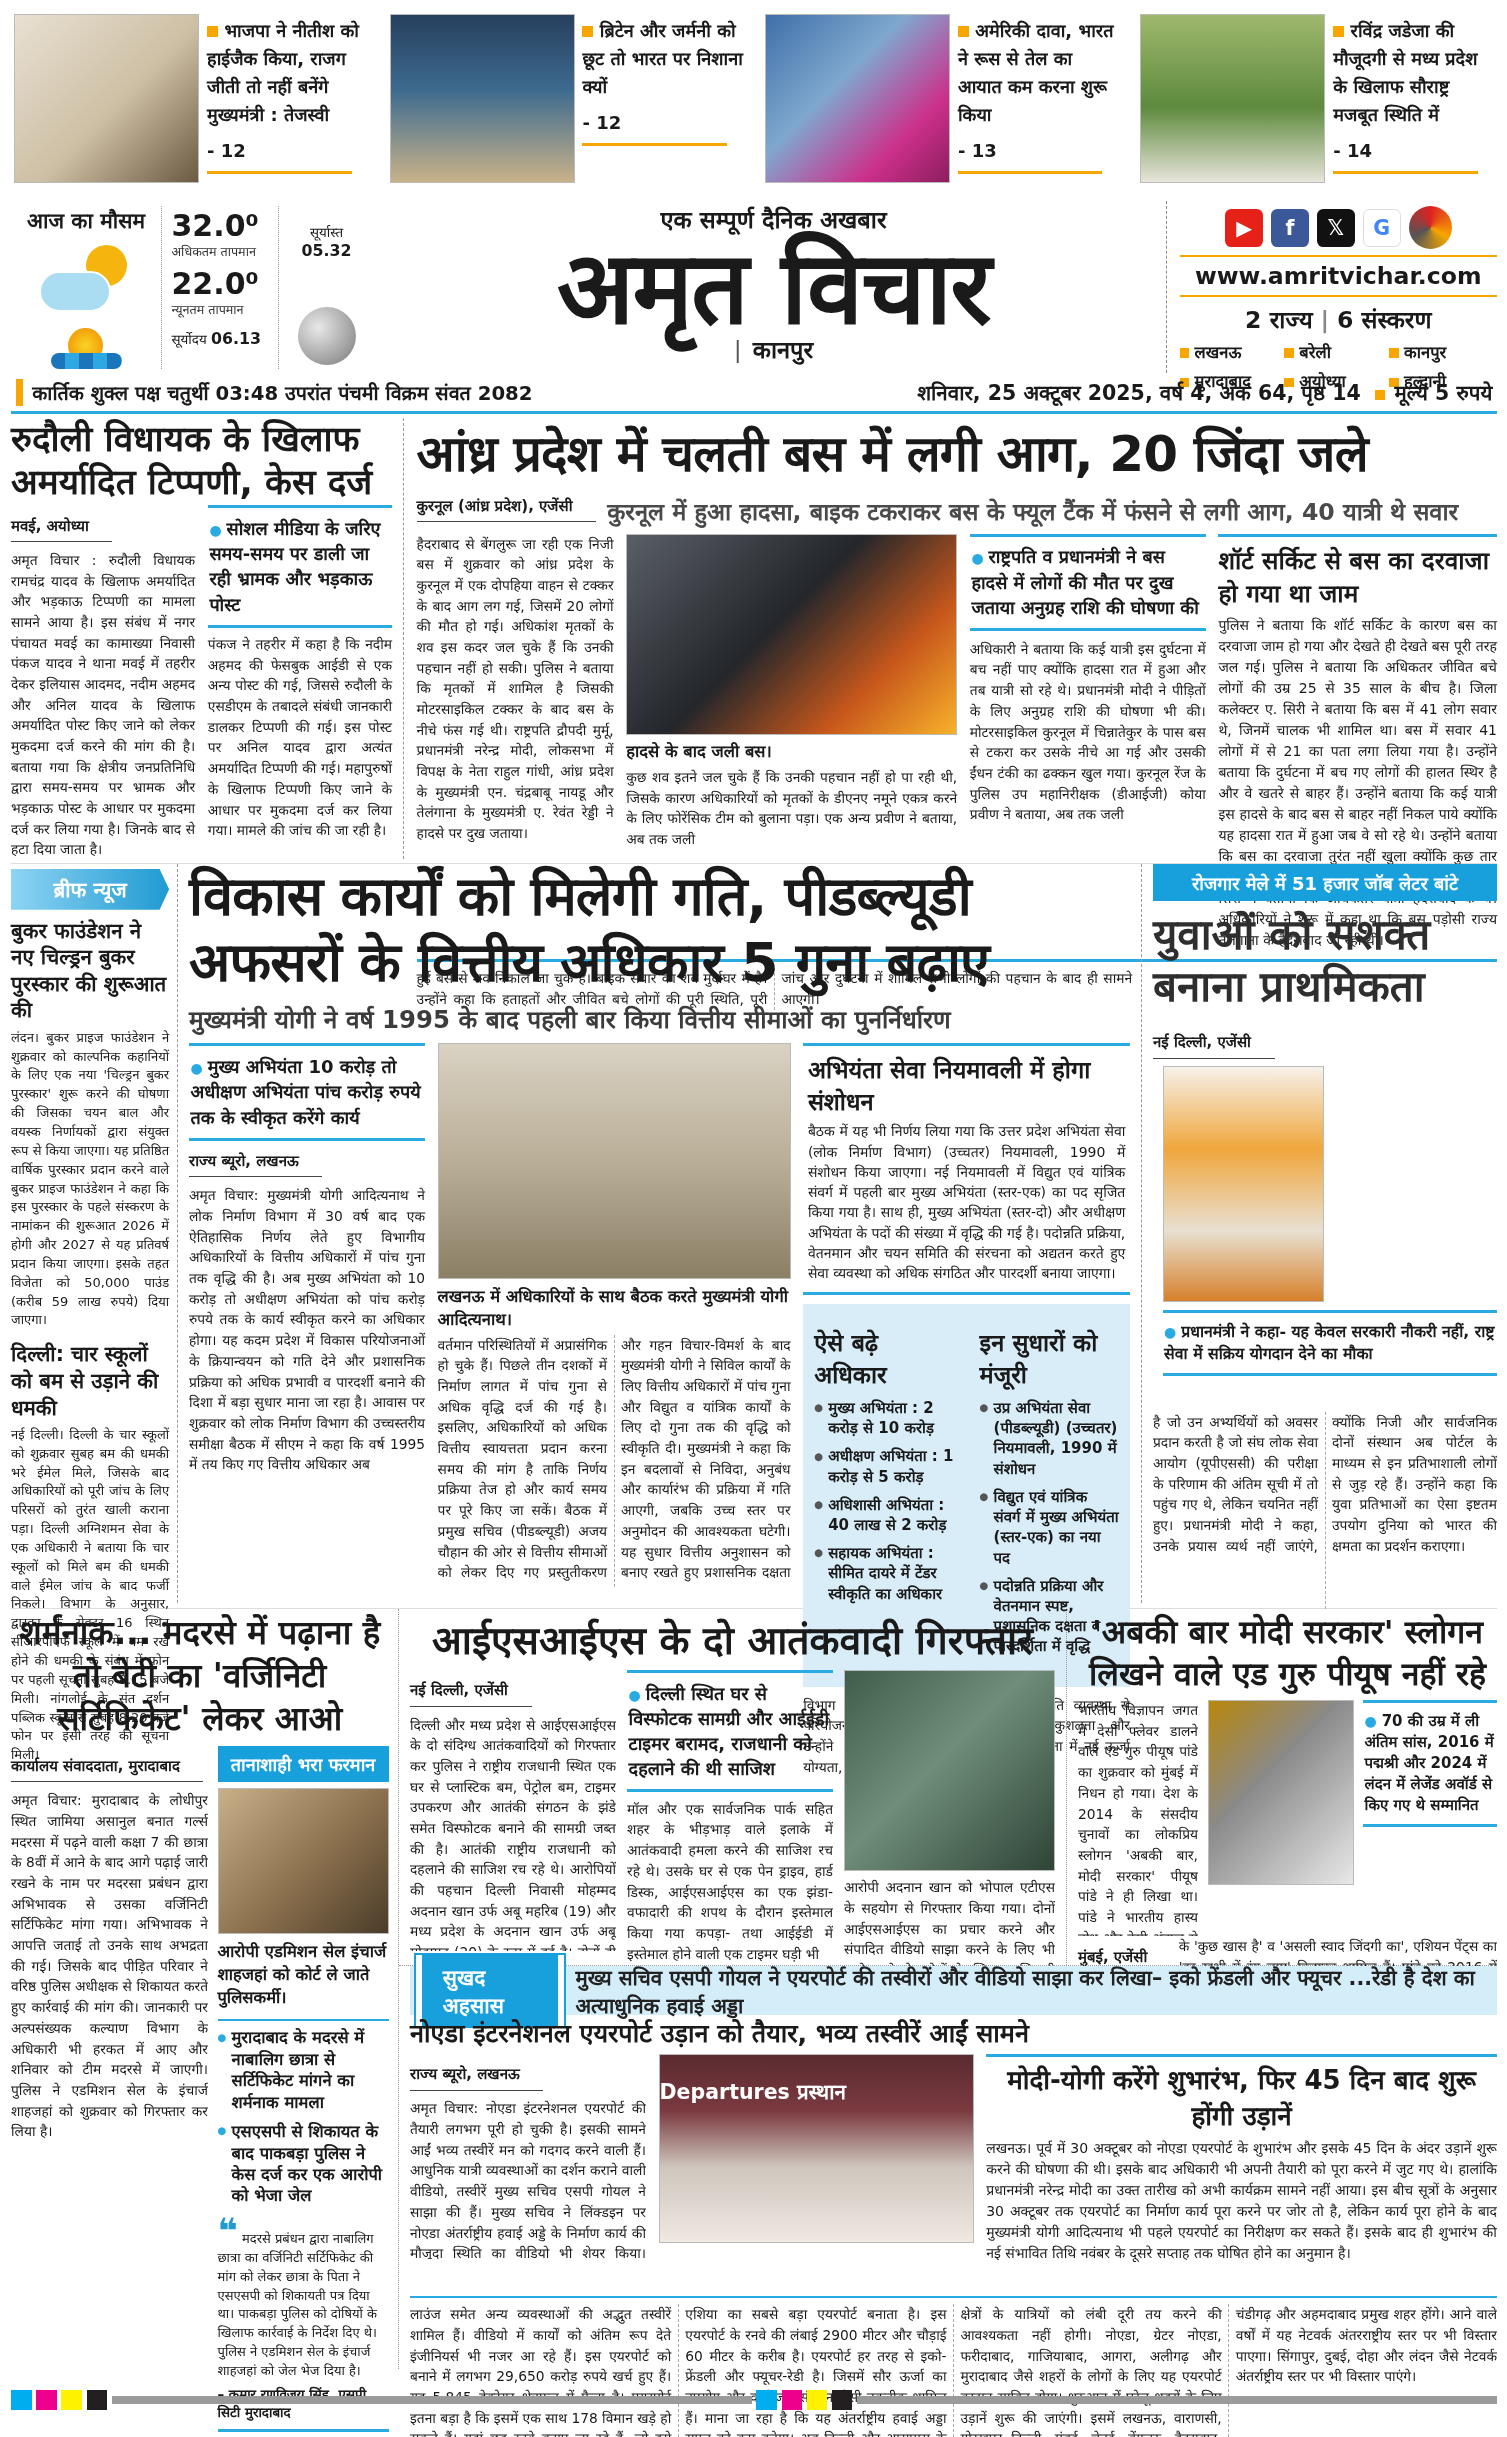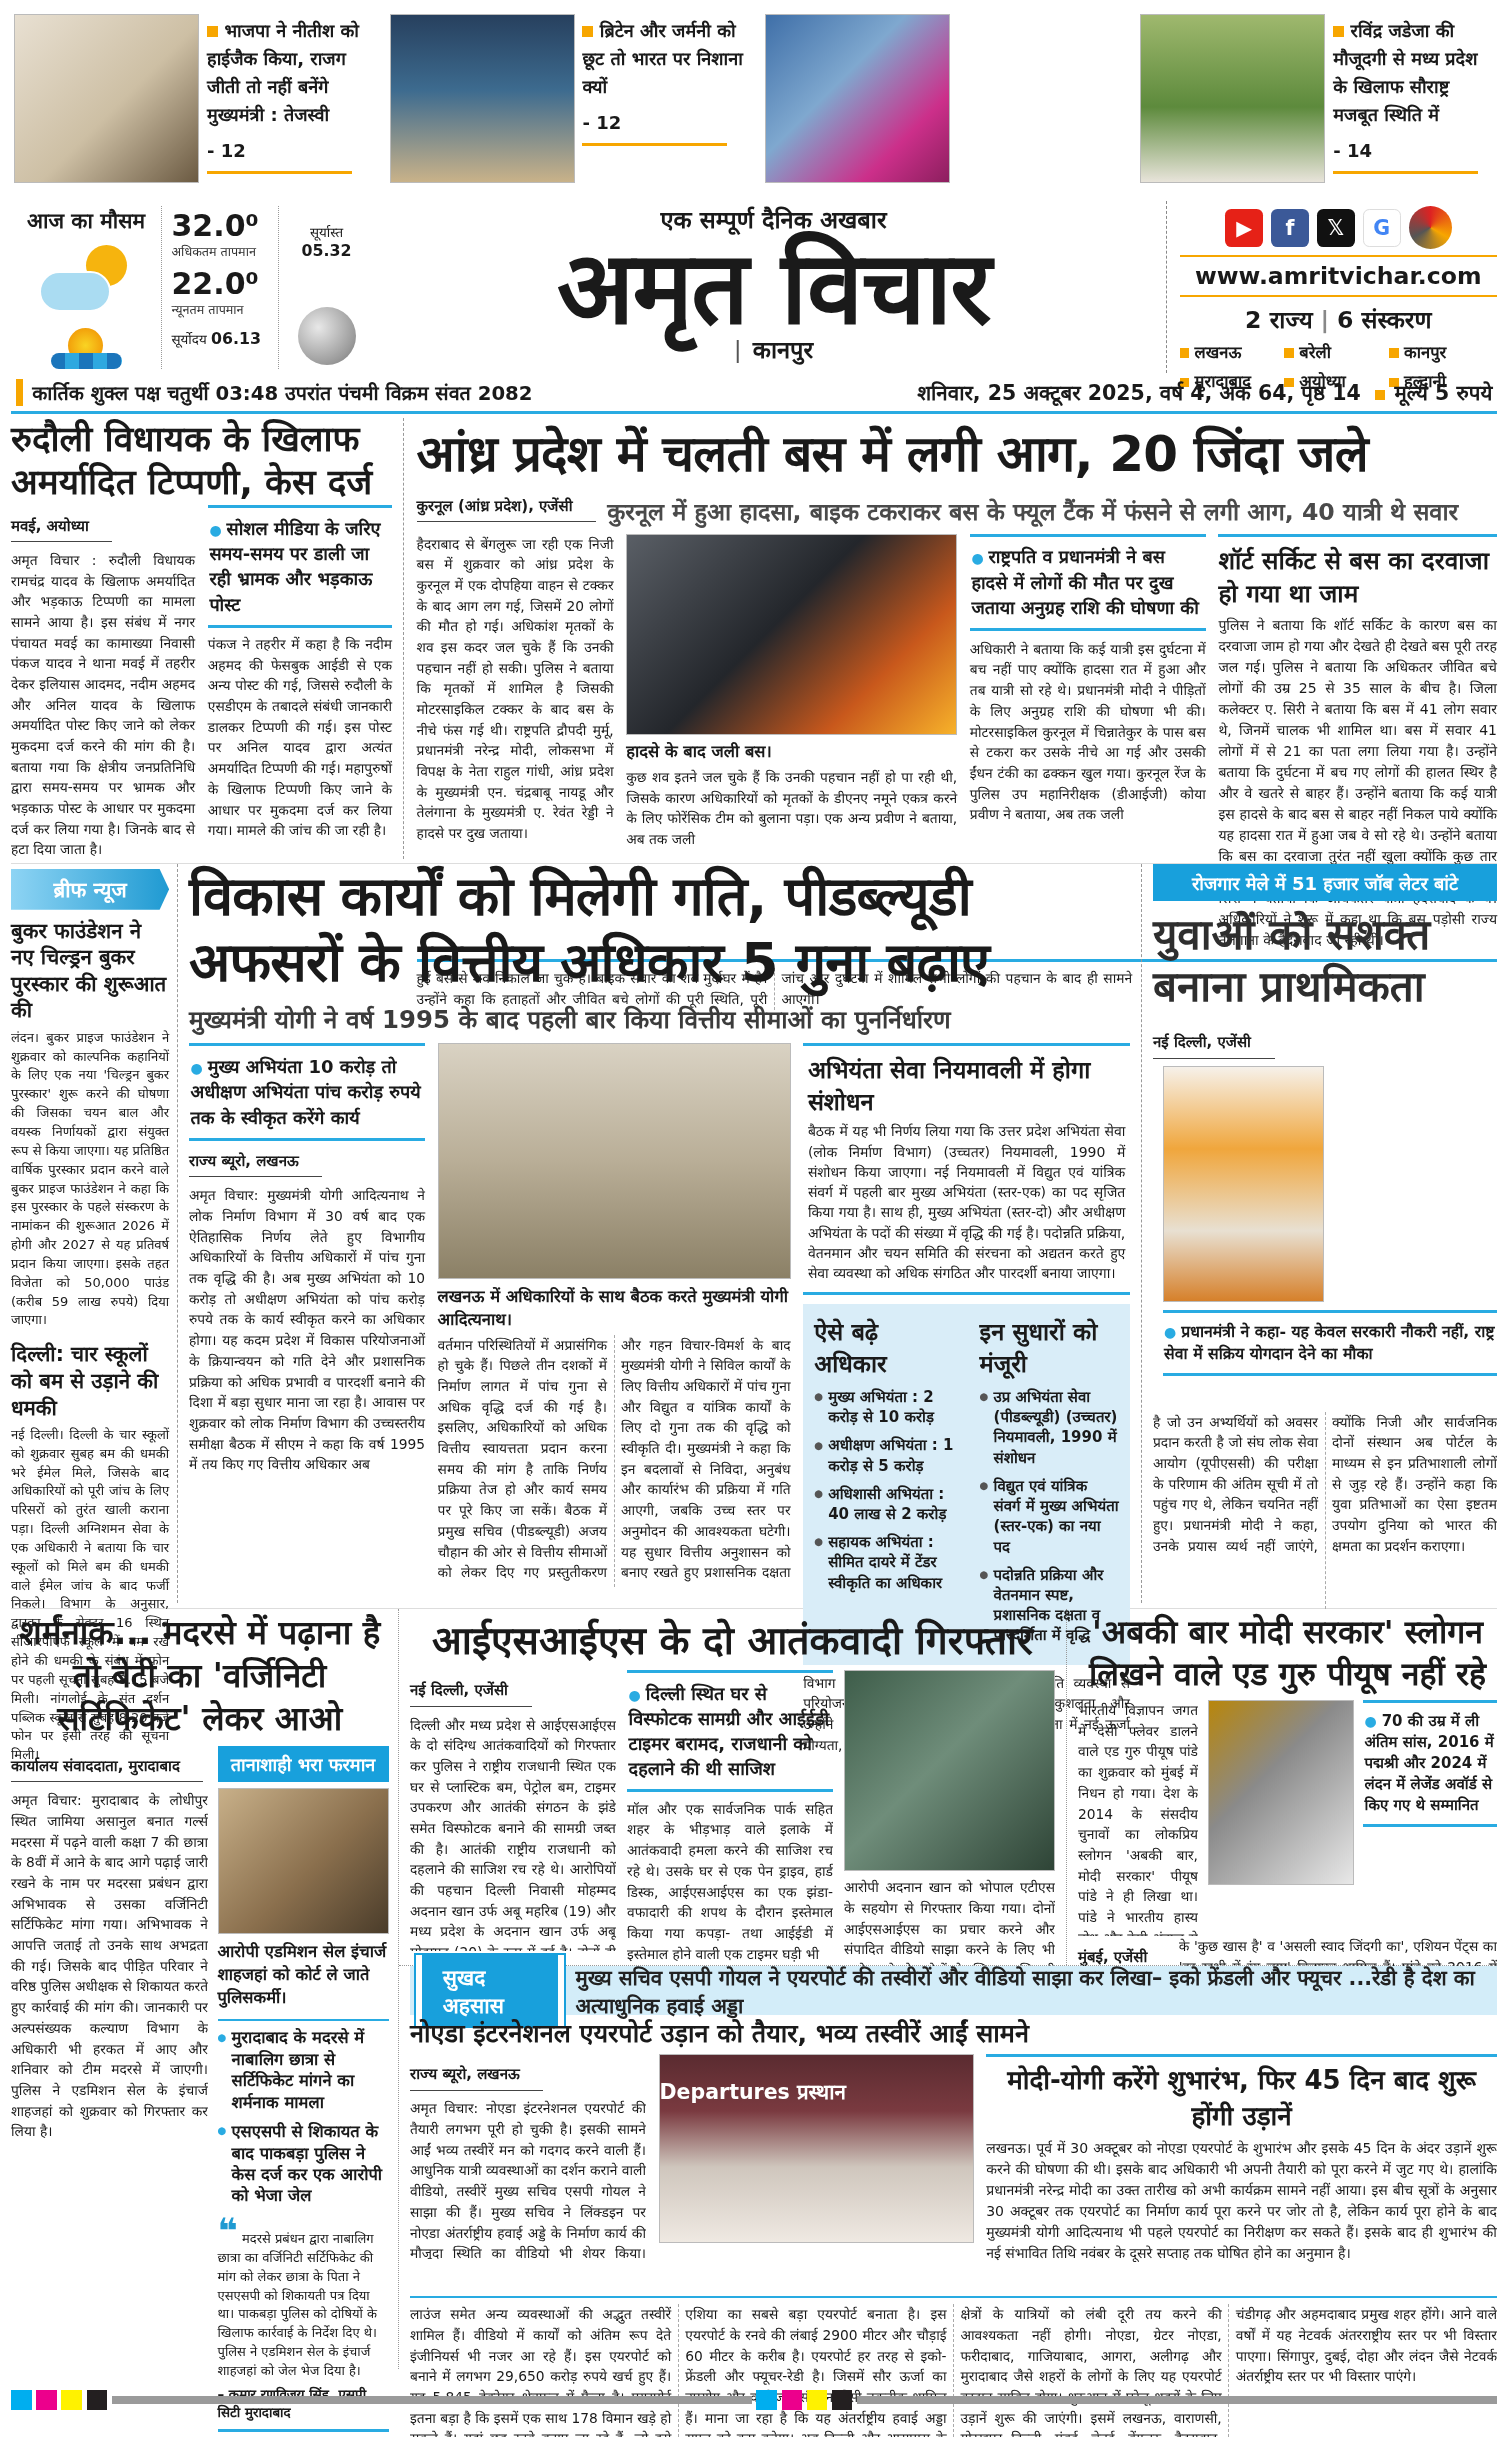--- a/index.html
+++ b/index.html
@@ -98,21 +98,21 @@
   .pwd h1 { font-size:54px; font-weight:800; line-height:1.22; letter-spacing:-0.8px; }
   .pwd-sub { font-size:24.4px; font-weight:800; color:#3c3c3c; margin:6.3px 0 7.9px 0; }
   .pwd-grid { display:flex; gap:12.6px; }
   .pwd-a { width:236px; flex:none; }
   .pwd-b { width:353px; flex:none; }
   .yogi-photo { height:236px; background:linear-gradient(180deg,#d9d2c3 0%,#b9ae97 50%,#8b8066 100%); }
   .pwd-c { flex:1; }
   .niyam { border-top:3.2px solid #29abe2; border-bottom:3.2px solid #29abe2; padding:6.3px 4.7px 7.9px 4.7px; }
   .niyam h3 { font-size:23.6px; font-weight:800; margin-bottom:4.7px; }
   .niyam p { font-size:14px; line-height:1.45; text-align:justify; }
-  .blue-box { background:#d9edf8; margin-top:9.5px; padding:11px 11px; display:flex; gap:26px; }
+  .blue-box { background:#d9edf8; margin-top:9.5px; padding:22px 11px; display:flex; gap:26px; }
   .blue-box h3 { font-size:23.6px; font-weight:800; margin-bottom:7.9px; }
   .blue-box ul { list-style:none; }
   .blue-box li { font-size:15px; font-weight:700; line-height:1.35; margin-bottom:7.9px; padding-left:14px; position:relative; }
   .blue-box li::before { content:"●"; color:#555; font-size:10.2px; position:absolute; left:0; top:3.2px; }
   .rail-r { width:356px; flex:none; border-left:1.6px dashed #999; padding-left:11px; }
   .rail-r h2 { font-size:42px; font-weight:800; line-height:1.25; color:#2e2e2e; margin:7.9px 0; }
   .jobs-row { display:flex; gap:9.5px; }
   .jobs-body { flex:1; }
   .modi-photo { width:161px; height:236px; flex:none; background:linear-gradient(180deg,#f6f1ea 0%,#f0a63c 35%,#e8e0d2 70%,#d6802a 100%); }
 
@@ -169,20 +169,21 @@
     <div class="brief">
       <div class="brief-img b-img1 photo"></div>
       <div class="brief-txt"><span class="sq"></span><span>भाजपा ने नीतीश को हाईजैक किया, राजग जीती तो नहीं बनेंगे मुख्यमंत्री : तेजस्वी</span><span class="brief-page">- 12</span></div>
     </div>
     <div class="brief">
       <div class="brief-img b-img2 photo"></div>
       <div class="brief-txt"><span class="sq"></span><span>ब्रिटेन और जर्मनी को छूट तो भारत पर निशाना क्यों</span><span class="brief-page">- 12</span></div>
     </div>
     <div class="brief">
       <div class="brief-img b-img3 photo"></div>
+      <div class="brief-txt"><span class="sq"></span><span>अमेरिकी दावा, भारत ने रूस से तेल का आयात कम करना शुरू किया</span><span class="brief-page">- 13</span></div>
     </div>
     <div class="brief">
       <div class="brief-img b-img4 photo"></div>
       <div class="brief-txt"><span class="sq"></span><span>रविंद्र जडेजा की मौजूदगी से मध्य प्रदेश के खिलाफ सौराष्ट्र मजबूत स्थिति में</span><span class="brief-page">- 14</span></div>
     </div>
   </div>
 
   <div class="masthead">
     <div class="weather">
       <div class="wx-left">

